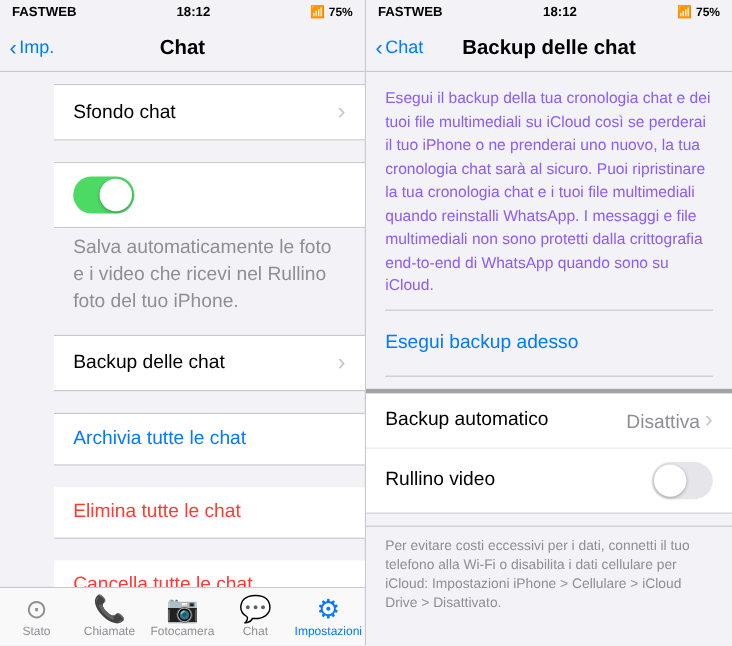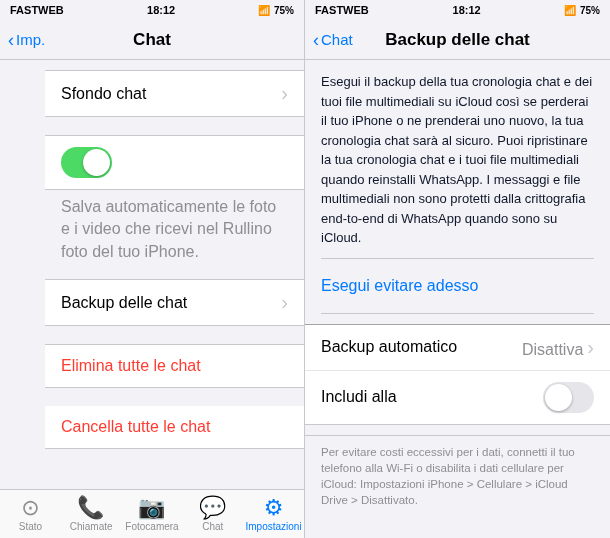--- a/index.html
+++ b/index.html
@@ -187,34 +187,34 @@
     .tab-item:not(.active) .tab-icon { color: #8e8e93; }
 
     
     .right-content {
       flex: 1;
       overflow-y: auto;
       padding: 12px 16px 0;
     }
     .description-block {
       font-size: 13px;
-      color: #0f172a;
+      color: #8b5cf6;
       line-height: 1.5;
       margin-bottom: 10px;
     }
     .separator { height: 1px; background: #c8c8cd; margin: 8px 0; }
     .link-row {
       padding: 10px 0;
       font-size: 16px;
       color: #007aff;
       cursor: pointer;
     }
     .right-table-group {
       background: #fff;
-      border-top: 1px solid #a3a3a3;
+      border-top: 4px solid #a3a3a3;
       border-bottom: 1px solid #c8c8cd;
       margin: 10px -16px 0;
     }
     .right-table-row {
       display: flex;
       align-items: center;
       justify-content: space-between;
       padding: 11px 16px;
       min-height: 44px;
       border-bottom: 1px solid #e5e5ea;
@@ -287,20 +287,21 @@
         <div class="table-row">
           <span class="row-label">Backup delle chat</span>
           <span class="row-right">
               <span class="chevron-right"></span>
             </span>
         </div>
       </div>
     </div>
 
     <div class="action-section">
+      <div class="action-row blue">Archivia tutte le chat</div>
       <div class="action-row red" style="margin-top:18px;">Elimina tutte le chat</div>
       <div class="action-row red" style="margin-top:18px;">Cancella tutte le chat</div>
     </div>
 
   </div>
 
   <div class="tab-bar">
     <div class="tab-item">
       <span class="tab-icon">⊙</span>
       <span class="tab-label">Stato</span>
@@ -343,34 +344,34 @@
     </div>
     <span class="title">Backup delle chat</span>
   </div>
 
   <div class="right-content">
 
     <p class="description-block">Esegui il backup della tua cronologia chat e dei tuoi file multimediali su iCloud così se perderai il tuo iPhone o ne prenderai uno nuovo, la tua cronologia chat sarà al sicuro. Puoi ripristinare la tua cronologia chat e i tuoi file multimediali quando reinstalli WhatsApp. I messaggi e file multimediali non sono protetti dalla crittografia end-to-end di WhatsApp quando sono su iCloud.</p>
 
     <div class="separator"></div>
 
-    <div class="link-row">Esegui evitare adesso</div>
+    <div class="link-row">Esegui backup adesso</div>
 
     <div class="separator"></div>
 
     <div class="right-table-group">
       <div class="right-table-row">
         <span class="row-label">Backup automatico</span>
         <span class="row-value">
           <span>Disattiva</span>
           <span class="chevron-right"></span>
         </span>
       </div>
       <div class="right-table-row">
-        <span class="row-label">Includi alla</span>
+        <span class="row-label">Rullino video</span>
         <div class="toggle off">
           <div class="toggle-knob"></div>
         </div>
       </div>
     </div>
 
     <div class="footer-note">Per evitare costi eccessivi per i dati, connetti il tuo telefono alla Wi-Fi o disabilita i dati cellulare per iCloud: Impostazioni iPhone &gt; Cellulare &gt; iCloud Drive &gt; Disattivato.</div>
 
   </div>
 

